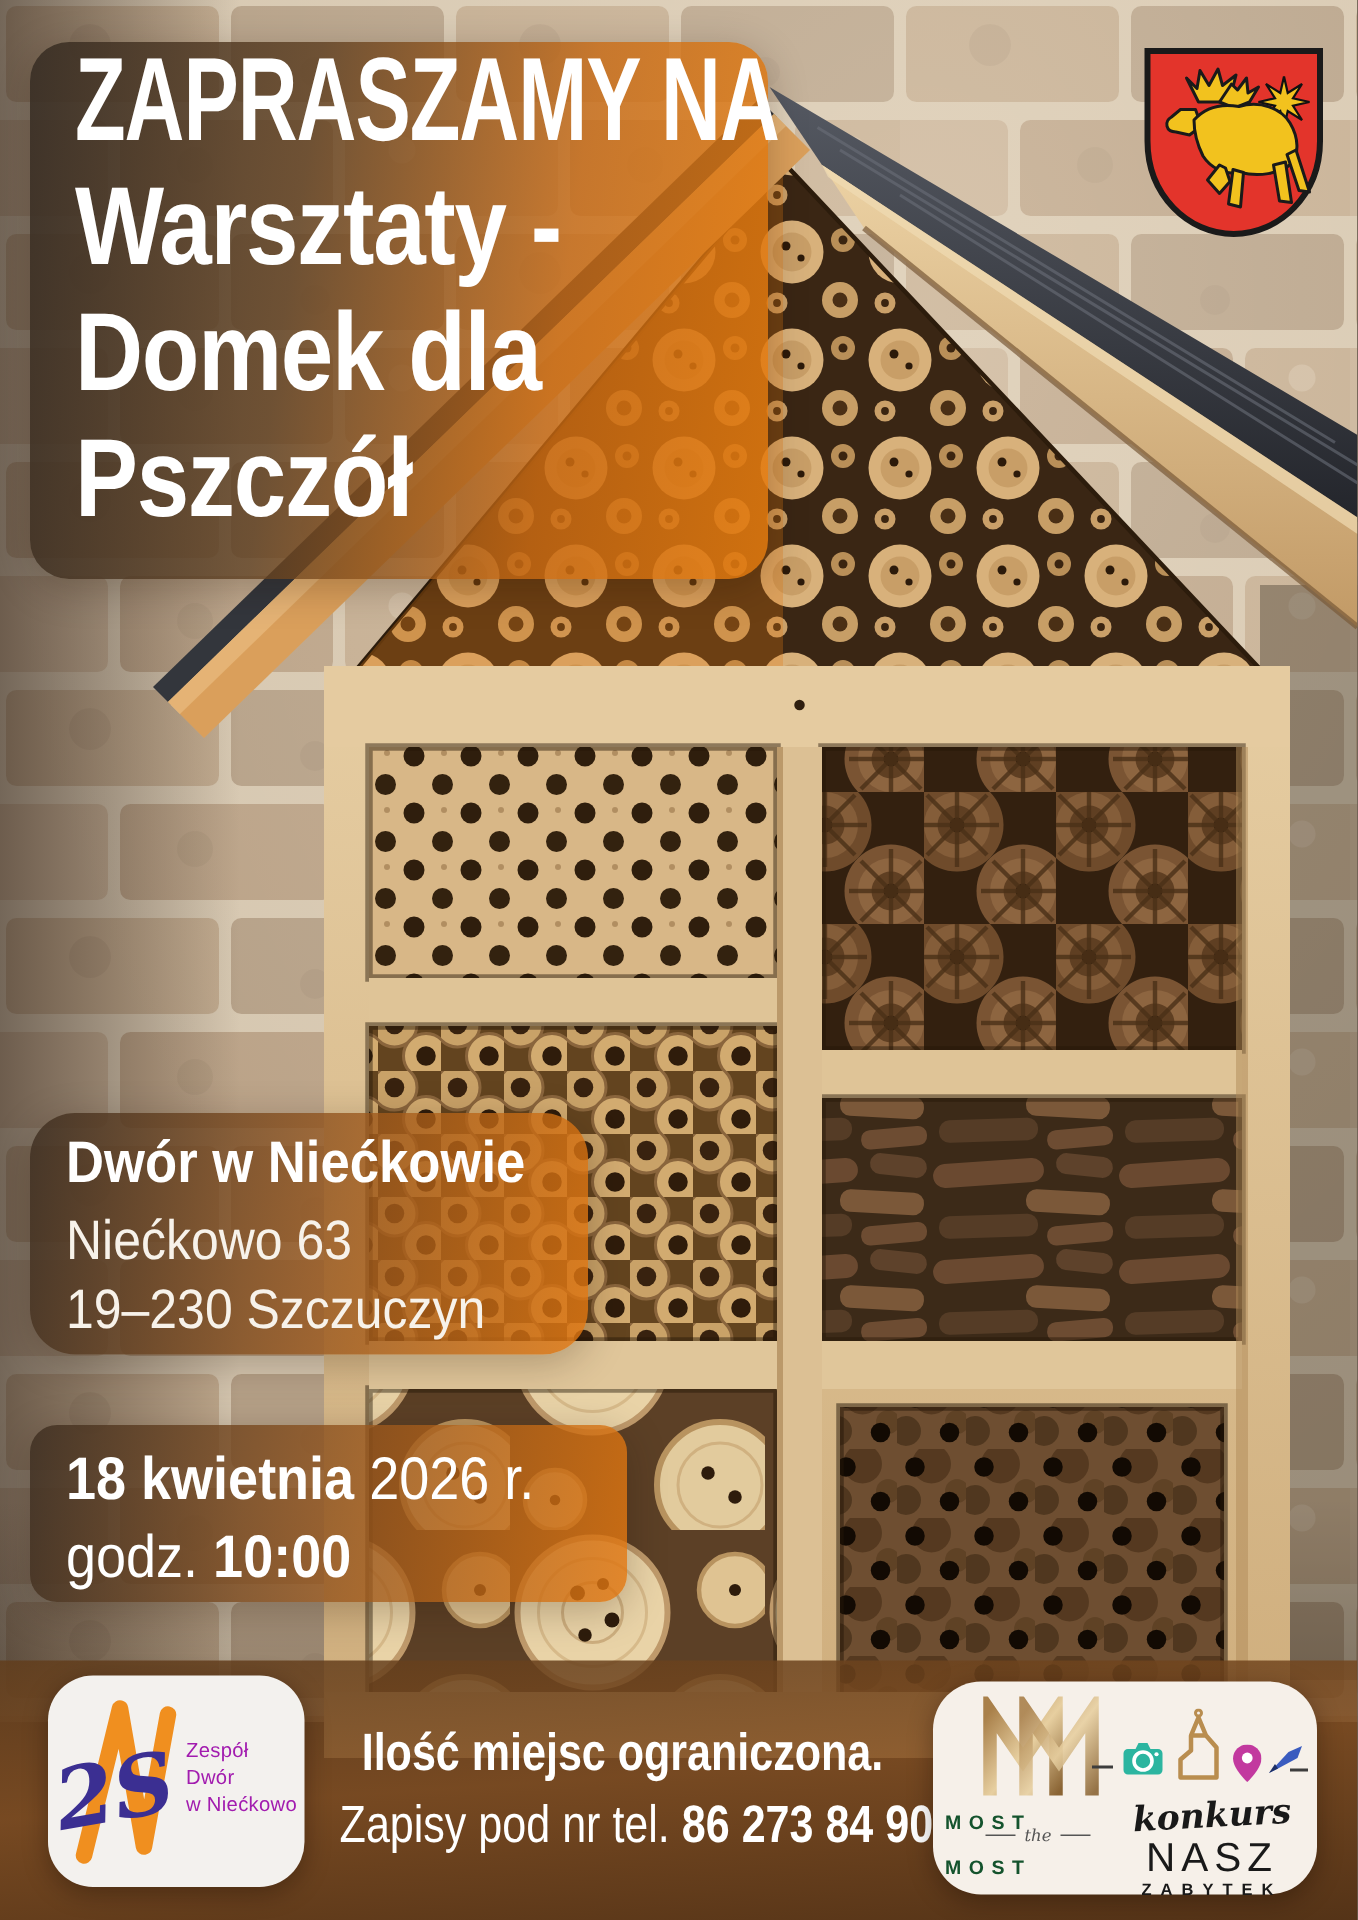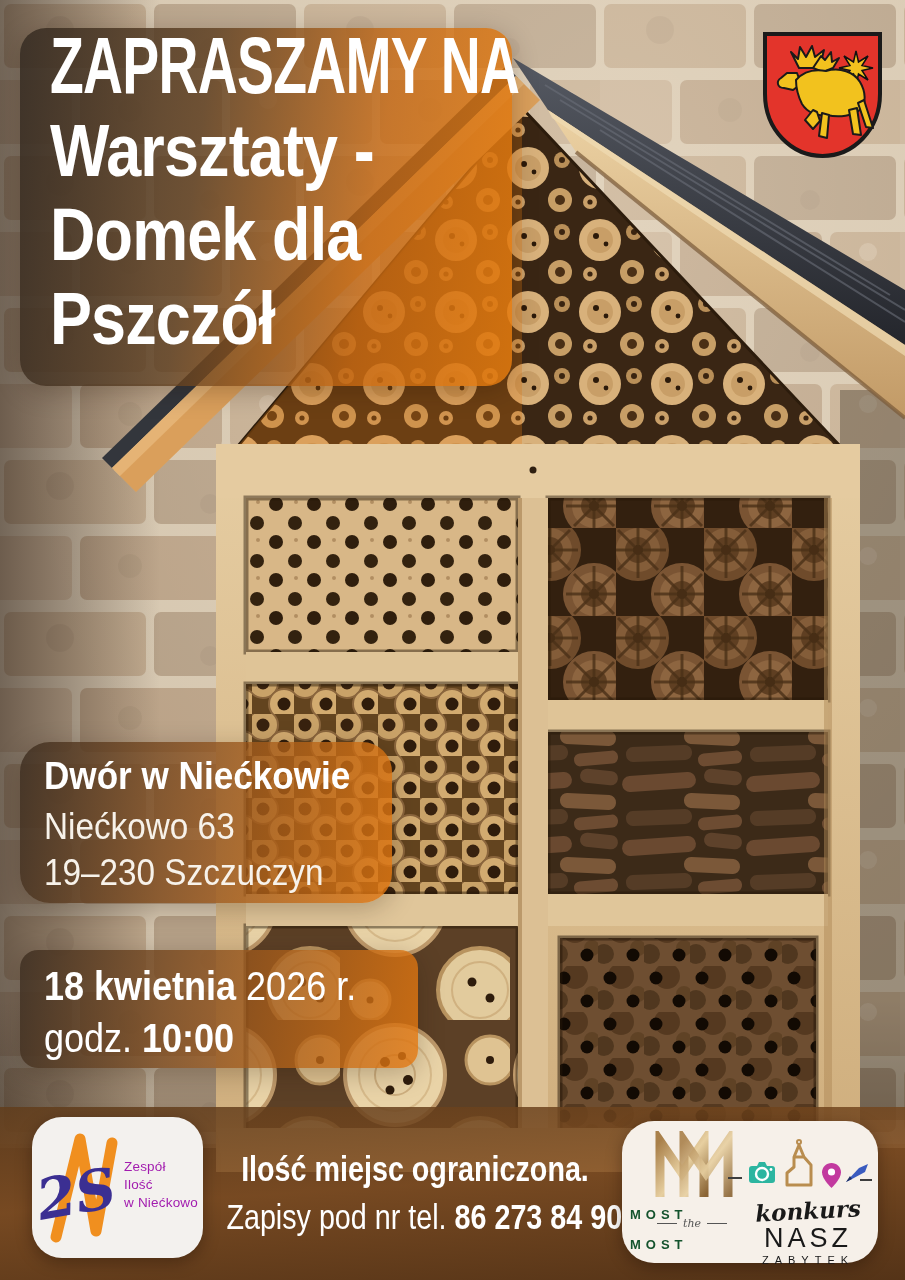--- a/index.html
+++ b/index.html
@@ -66,21 +66,21 @@
   .most-word{ position:absolute; width:124px; left:8px; text-align:left; color:#14532d;
               font-size:13px; letter-spacing:5px; font-weight:600; }
   .most-the{ position:absolute; width:124px; left:8px; top:96px; display:flex; align-items:center;
              justify-content:center; gap:6px; color:#555; }
   .most-the .dash{ width:20px; height:1.5px; background:#555; }
   .most-the .w{ font-family:"DejaVu Serif", serif; font-style:italic; font-size:11px; }
   .zab{ position:absolute; left:120px; width:132px; text-align:center; color:#191919; }
   .zab-script{ top:76px; font-family:"DejaVu Serif", serif; font-style:italic; font-weight:700;
                font-size:23px; transform:rotate(-3deg); }
   .zab-name{ top:102px; font-weight:400; font-size:27px; letter-spacing:4px; }
-  .zab-sub{ top:133px; font-size:11px; letter-spacing:6px; font-weight:400; }
+  .zab-sub{ top:133px; font-size:11px; letter-spacing:6px; font-weight:700; }
   .icon{ position:absolute; }
   .mini-dash{ position:absolute; height:2px; background:#3d3d3d; width:14px; }
 </style>
 </head>
 <body>
 
 <div class="poster">
 
   <svg class="bg-art" width="905" height="1280" viewBox="0 0 905 1280">
     <defs>
@@ -298,21 +298,21 @@
 
   <div class="band">
 
     <div class="logo-card school-card">
       <svg class="icon" style="left:8px;top:12px" width="86" height="118" viewBox="0 0 86 118">
         <polyline points="16,108 40,10 56,102 72,14" fill="none" stroke="#f08f1f" stroke-width="11" stroke-linecap="round" stroke-linejoin="round"></polyline>
         <text x="-2" y="84" transform="rotate(-10 40 72)" font-family="DejaVu Serif, serif" font-style="italic" font-weight="700" font-size="56" fill="#3b2f92">2S</text>
       </svg>
       <div class="school-text">
         <div>Zespół</div>
-        <div>Ilość</div>
+        <div>Dwór</div>
         <div>w Niećkowo</div>
       </div>
     </div>
 
     <div class="center-info">
       <div class="info-1">Ilość miejsc ograniczona.</div>
       <div class="info-2">
         <span>Zapisy pod nr tel. </span><span class="b">86 273 84 90</span>
       </div>
     </div>

